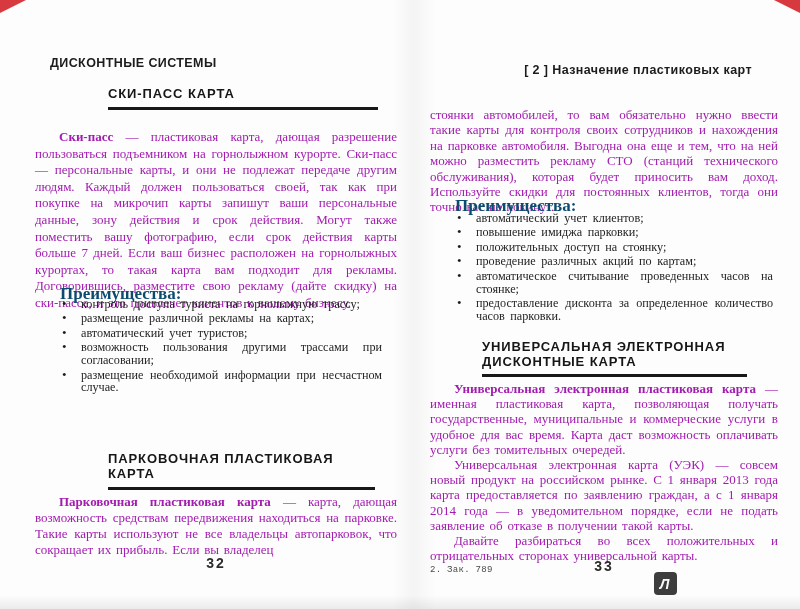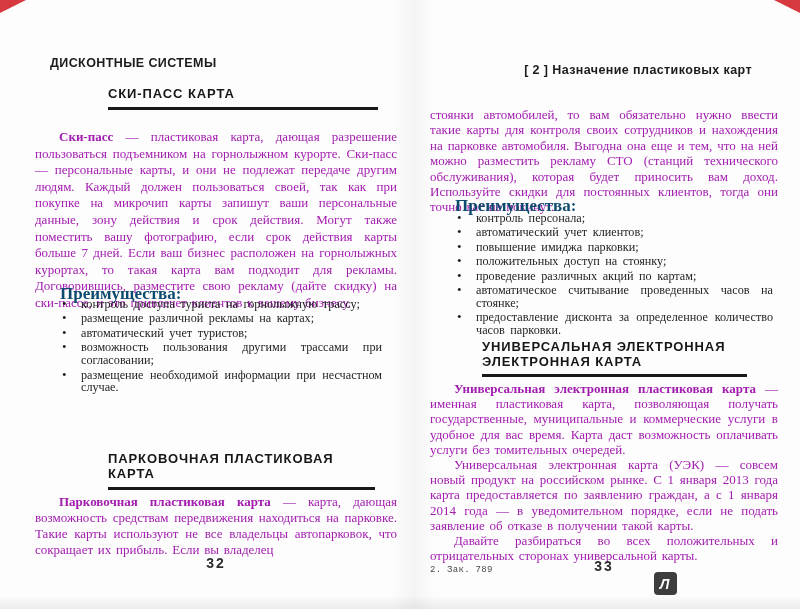--- a/index.html
+++ b/index.html
@@ -132,32 +132,31 @@
 
 <div class="abs page-number pn-left">32</div>
 
 <div class="abs running-head rh-right">[ 2 ] Назначение пластиковых карт</div>
 
 <p class="abs para p1-right">стоянки автомобилей, то вам обязательно нужно ввести такие карты для контроля своих сотрудников и нахождения на парковке автомобиля. Выгодна она еще и тем, что на ней можно разместить рекламу СТО (станций технического обслуживания), которая будет приносить вам доход. Используйте скидки для постоянных клиентов, тогда они точно вас не покинут.</p>
 
 <div class="abs adv-label adv-right">Преимущества:</div>
 
 <ul class="abs bullets bullets-right">
-  <li>контроль персонала;</li>
   <li>автоматический учет клиентов;</li>
   <li>повышение имиджа парковки;</li>
   <li>положительных доступ на стоянку;</li>
   <li>проведение различных акций по картам;</li>
   <li>автоматическое считывание проведенных часов на стоянке;</li>
   <li>предоставление дисконта за определенное количество часов парковки.</li>
 </ul>
 
 <div class="abs section-title title-uec">
   <div>УНИВЕРСАЛЬНАЯ ЭЛЕКТРОННАЯ</div>
-  <div>ЭЛЕКТРОННАЯ КАРТА</div>
+  <div>ДИСКОНТНЫЕ КАРТА</div>
 </div>
 
 <div class="abs col-right-lower">
   <p class="para indent"><span class="lead">Универсальная электронная пластиковая карта</span><span> — именная пластиковая карта, позволяющая получать государственные, муниципальные и коммерческие услуги в удобное для вас время. Карта даст возможность оплачивать услуги без томительных очередей.</span></p>
   <p class="para indent">Универсальная электронная карта (УЭК) — совсем новый продукт на российском рынке. С 1 января 2013 года карта предоставляется по заявлению граждан, а с 1 января 2014 года — в уведомительном порядке, если не подать заявление об отказе в получении такой карты.</p>
   <p class="para indent">Давайте разбираться во всех положительных и отрицательных сторонах универсальной карты.</p>
 </div>
 
 <div class="abs print-note">2. Зак. 789</div>
 

